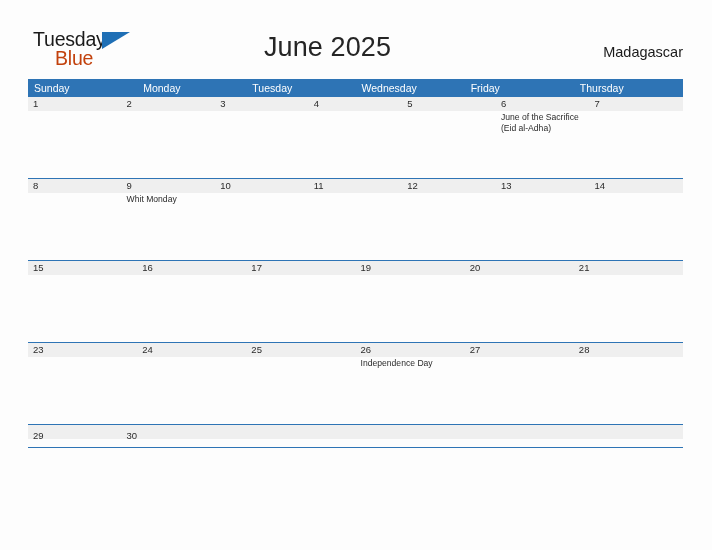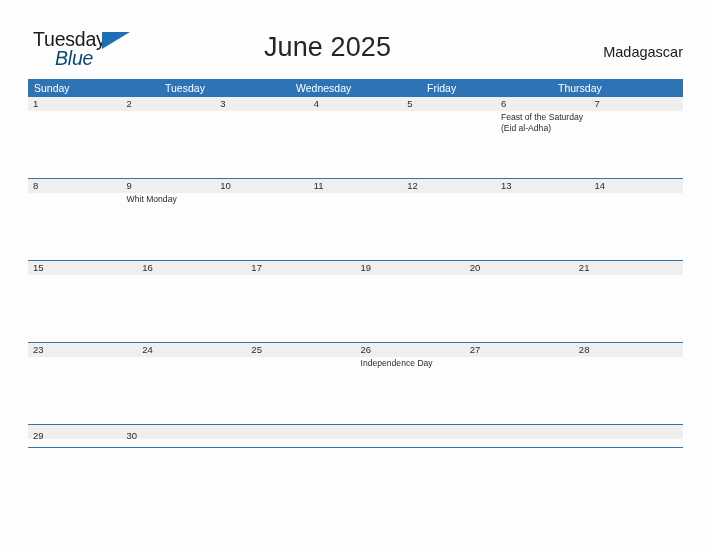--- a/index.html
+++ b/index.html
@@ -42,25 +42,24 @@
     color: #1A1A1A;
     letter-spacing: -0.2px;
     line-height: 22px;
     white-space: nowrap;
   }
   .logo-blue {
     position: absolute;
     left: 22px;
     top: 19px;
     font-size: 19.5px;
-    color: #0c4a6e;
+    color: #c2410c;
     letter-spacing: -0.2px;
     line-height: 22px;
     white-space: nowrap;
-    font-style: italic;
   }
   .logo-flag {
     position: absolute;
     left: 69px;
     top: 4px;
     width: 0;
     height: 0;
     border-top: 17px solid #1F6FB5;
     border-right: 28px solid transparent;
   }
@@ -178,20 +177,21 @@
 
     <div class="cal-title">June 2025</div>
 
     <div class="cal-region">Madagascar</div>
 
   </div>
 
   <div class="calendar">
     <div class="cal-head">
         <div class="dow">Sunday</div>
+        <div class="dow">Monday</div>
         <div class="dow">Tuesday</div>
         <div class="dow">Wednesday</div>
         <div class="dow">Friday</div>
         <div class="dow">Thursday</div>
       </div>
     <div id="weeks">
         <div class="week">
           <div class="week-band"></div>
           <div class="week-inner">
             <div class="day">
@@ -205,21 +205,21 @@
             </div>
             <div class="day">
               <div class="day-num">4</div>
             </div>
             <div class="day">
               <div class="day-num">5</div>
             </div>
             <div class="day">
               <div class="day-num">6</div>
               <div class="day-events">
-                <div class="event">Feast of the Saturday (Eid al-Adha)</div>
+                <div class="event">June of the Sacrifice (Eid al-Adha)</div>
               </div>
             </div>
             <div class="day">
               <div class="day-num">7</div>
             </div>
           </div>
         </div>
         <div class="week">
           <div class="week-band"></div>
           <div class="week-inner">

